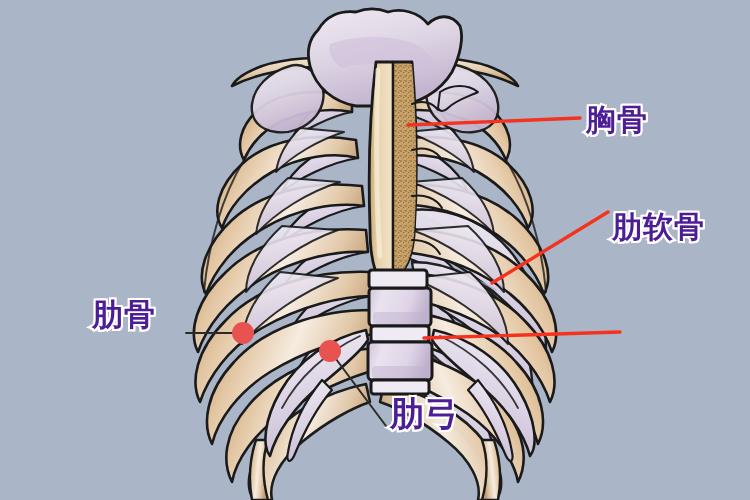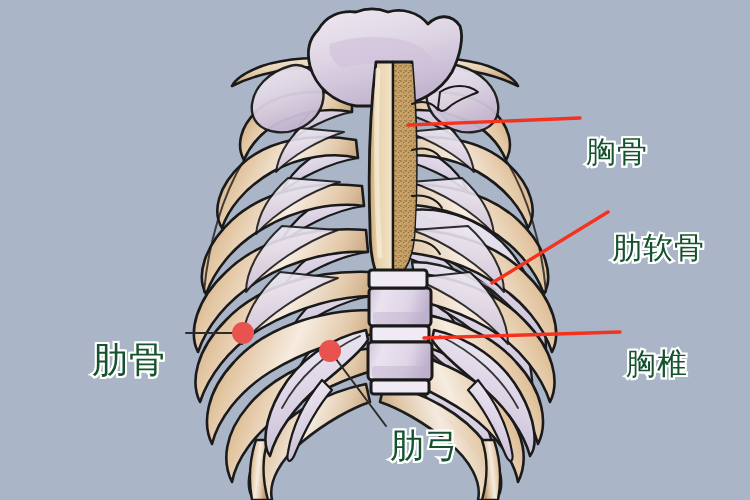--- a/index.html
+++ b/index.html
@@ -7,37 +7,36 @@
   body{
     width:750px;height:500px;overflow:hidden;
     background:#aab6c8;
     font-family:"Liberation Sans","DejaVu Sans",sans-serif;
   }
   #stage{position:relative;width:750px;height:500px;background:#aab6c8;}
   #stage svg.layer{position:absolute;left:0;top:0;width:750px;height:500px;}
 
   .label{
     position:absolute;
-    color:#14532d;
+    color:#4c1d95;
     font-size:30px;
-    font-weight:400;
+    font-weight:700;
     letter-spacing:1px;
     white-space:nowrap;
     line-height:1;
     -webkit-text-stroke:4px #ffffff;
     paint-order:stroke fill;
     text-shadow:
       2px 0 0 #fff, -2px 0 0 #fff, 0 2px 0 #fff, 0 -2px 0 #fff,
       1.5px 1.5px 0 #fff, -1.5px 1.5px 0 #fff, 1.5px -1.5px 0 #fff, -1.5px -1.5px 0 #fff;
-    margin-top: 32px;
   }
   .lbl-sternum{left:586px;top:105px;}
-  .lbl-costal{left:612px;top:201px;}
+  .lbl-costal{left:612px;top:212px;}
   .lbl-vertebra{left:626px;top:317px;}
-  .lbl-rib{left:92px;top:310px;font-size:36px;}
+  .lbl-rib{left:92px;top:299px;font-size:31px;}
   .lbl-arch{left:390px;top:396px;font-size:34px;}
 </style>
 </head>
 <body>
 
 <div id="stage">
 
   <svg class="layer" viewBox="0 0 750 500" aria-hidden="true">
     <defs>
       <linearGradient id="gRibL" x1="0" y1="0" x2="1" y2="0.35">
@@ -327,17 +326,16 @@
       <circle cx="243" cy="333" r="11" fill="#e8534f"></circle>
     </g>
     <g>
       <line x1="386" y1="426" x2="330" y2="351" stroke="#2b2b2b" stroke-width="2" stroke-linecap="round"></line>
       <circle cx="330" cy="351" r="11" fill="#e8534f"></circle>
     </g>
   </svg>
 
   <div class="label lbl-sternum">胸骨</div>
   <div class="label lbl-costal">肋软骨</div>
-  <div class="label lbl-vertebra">胸椎</div>
   <div class="label lbl-rib">肋骨</div>
   <div class="label lbl-arch">肋弓</div>
 
 </div>
 
 </body></html>

